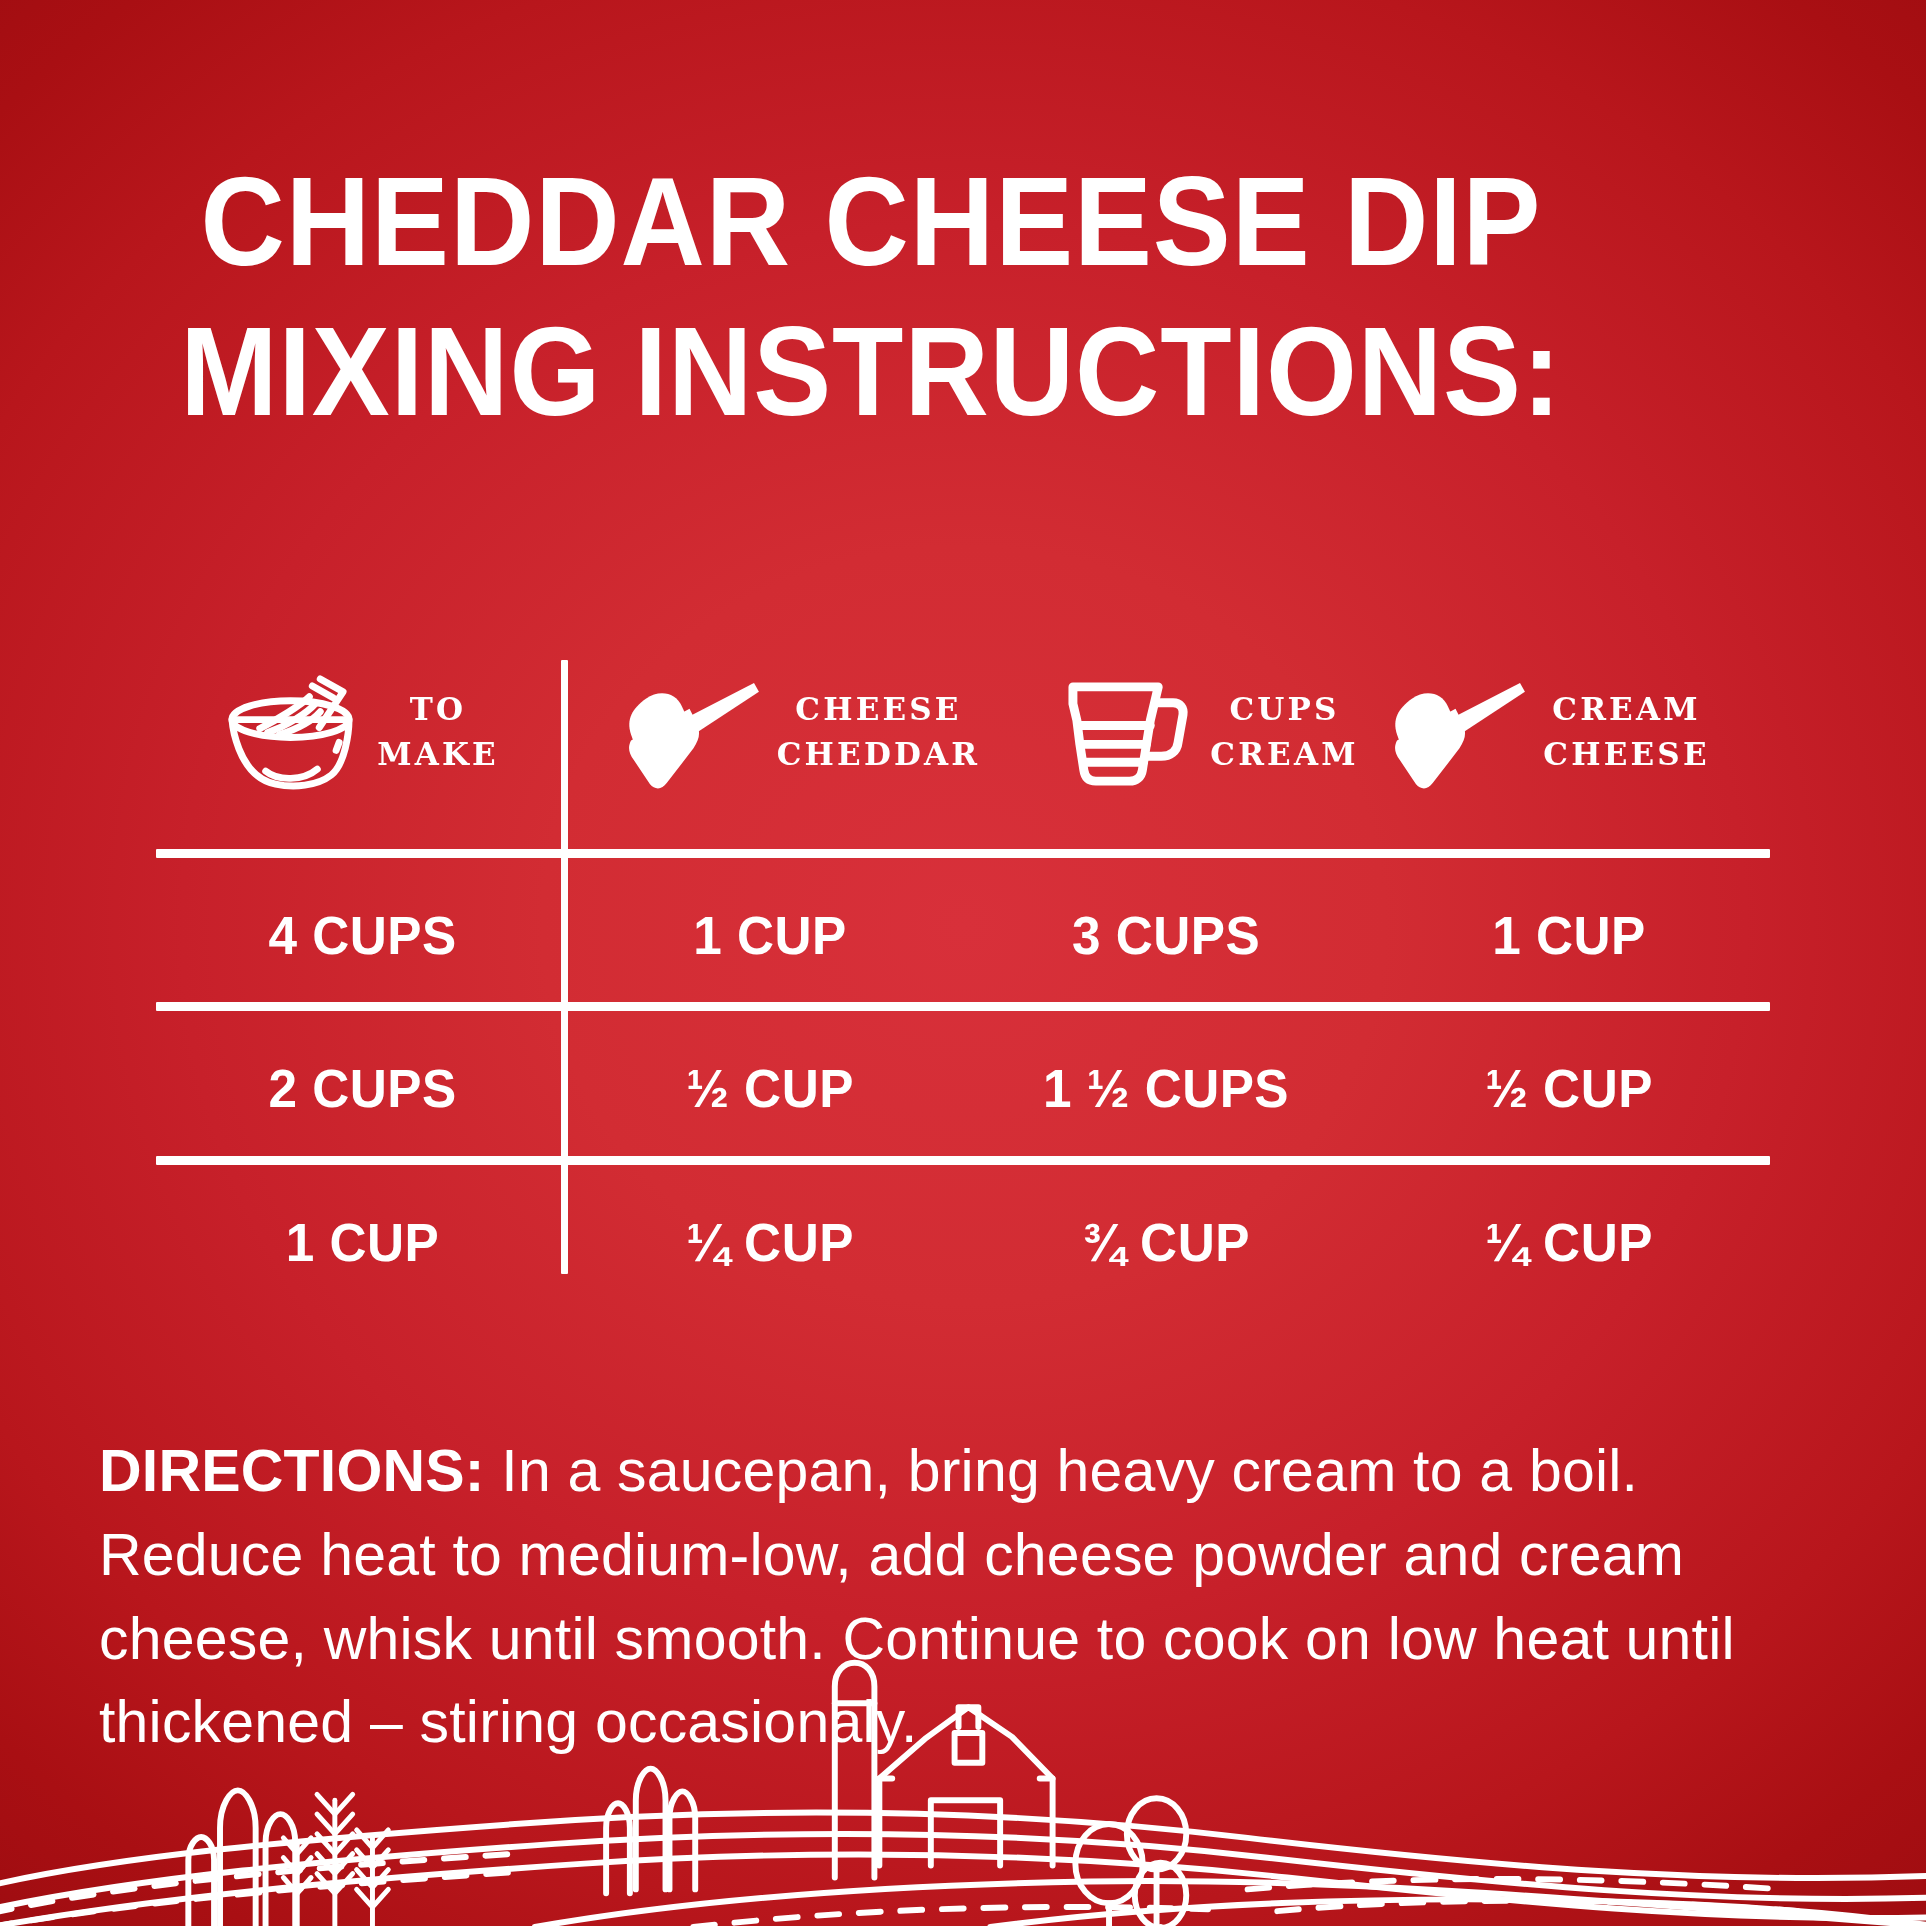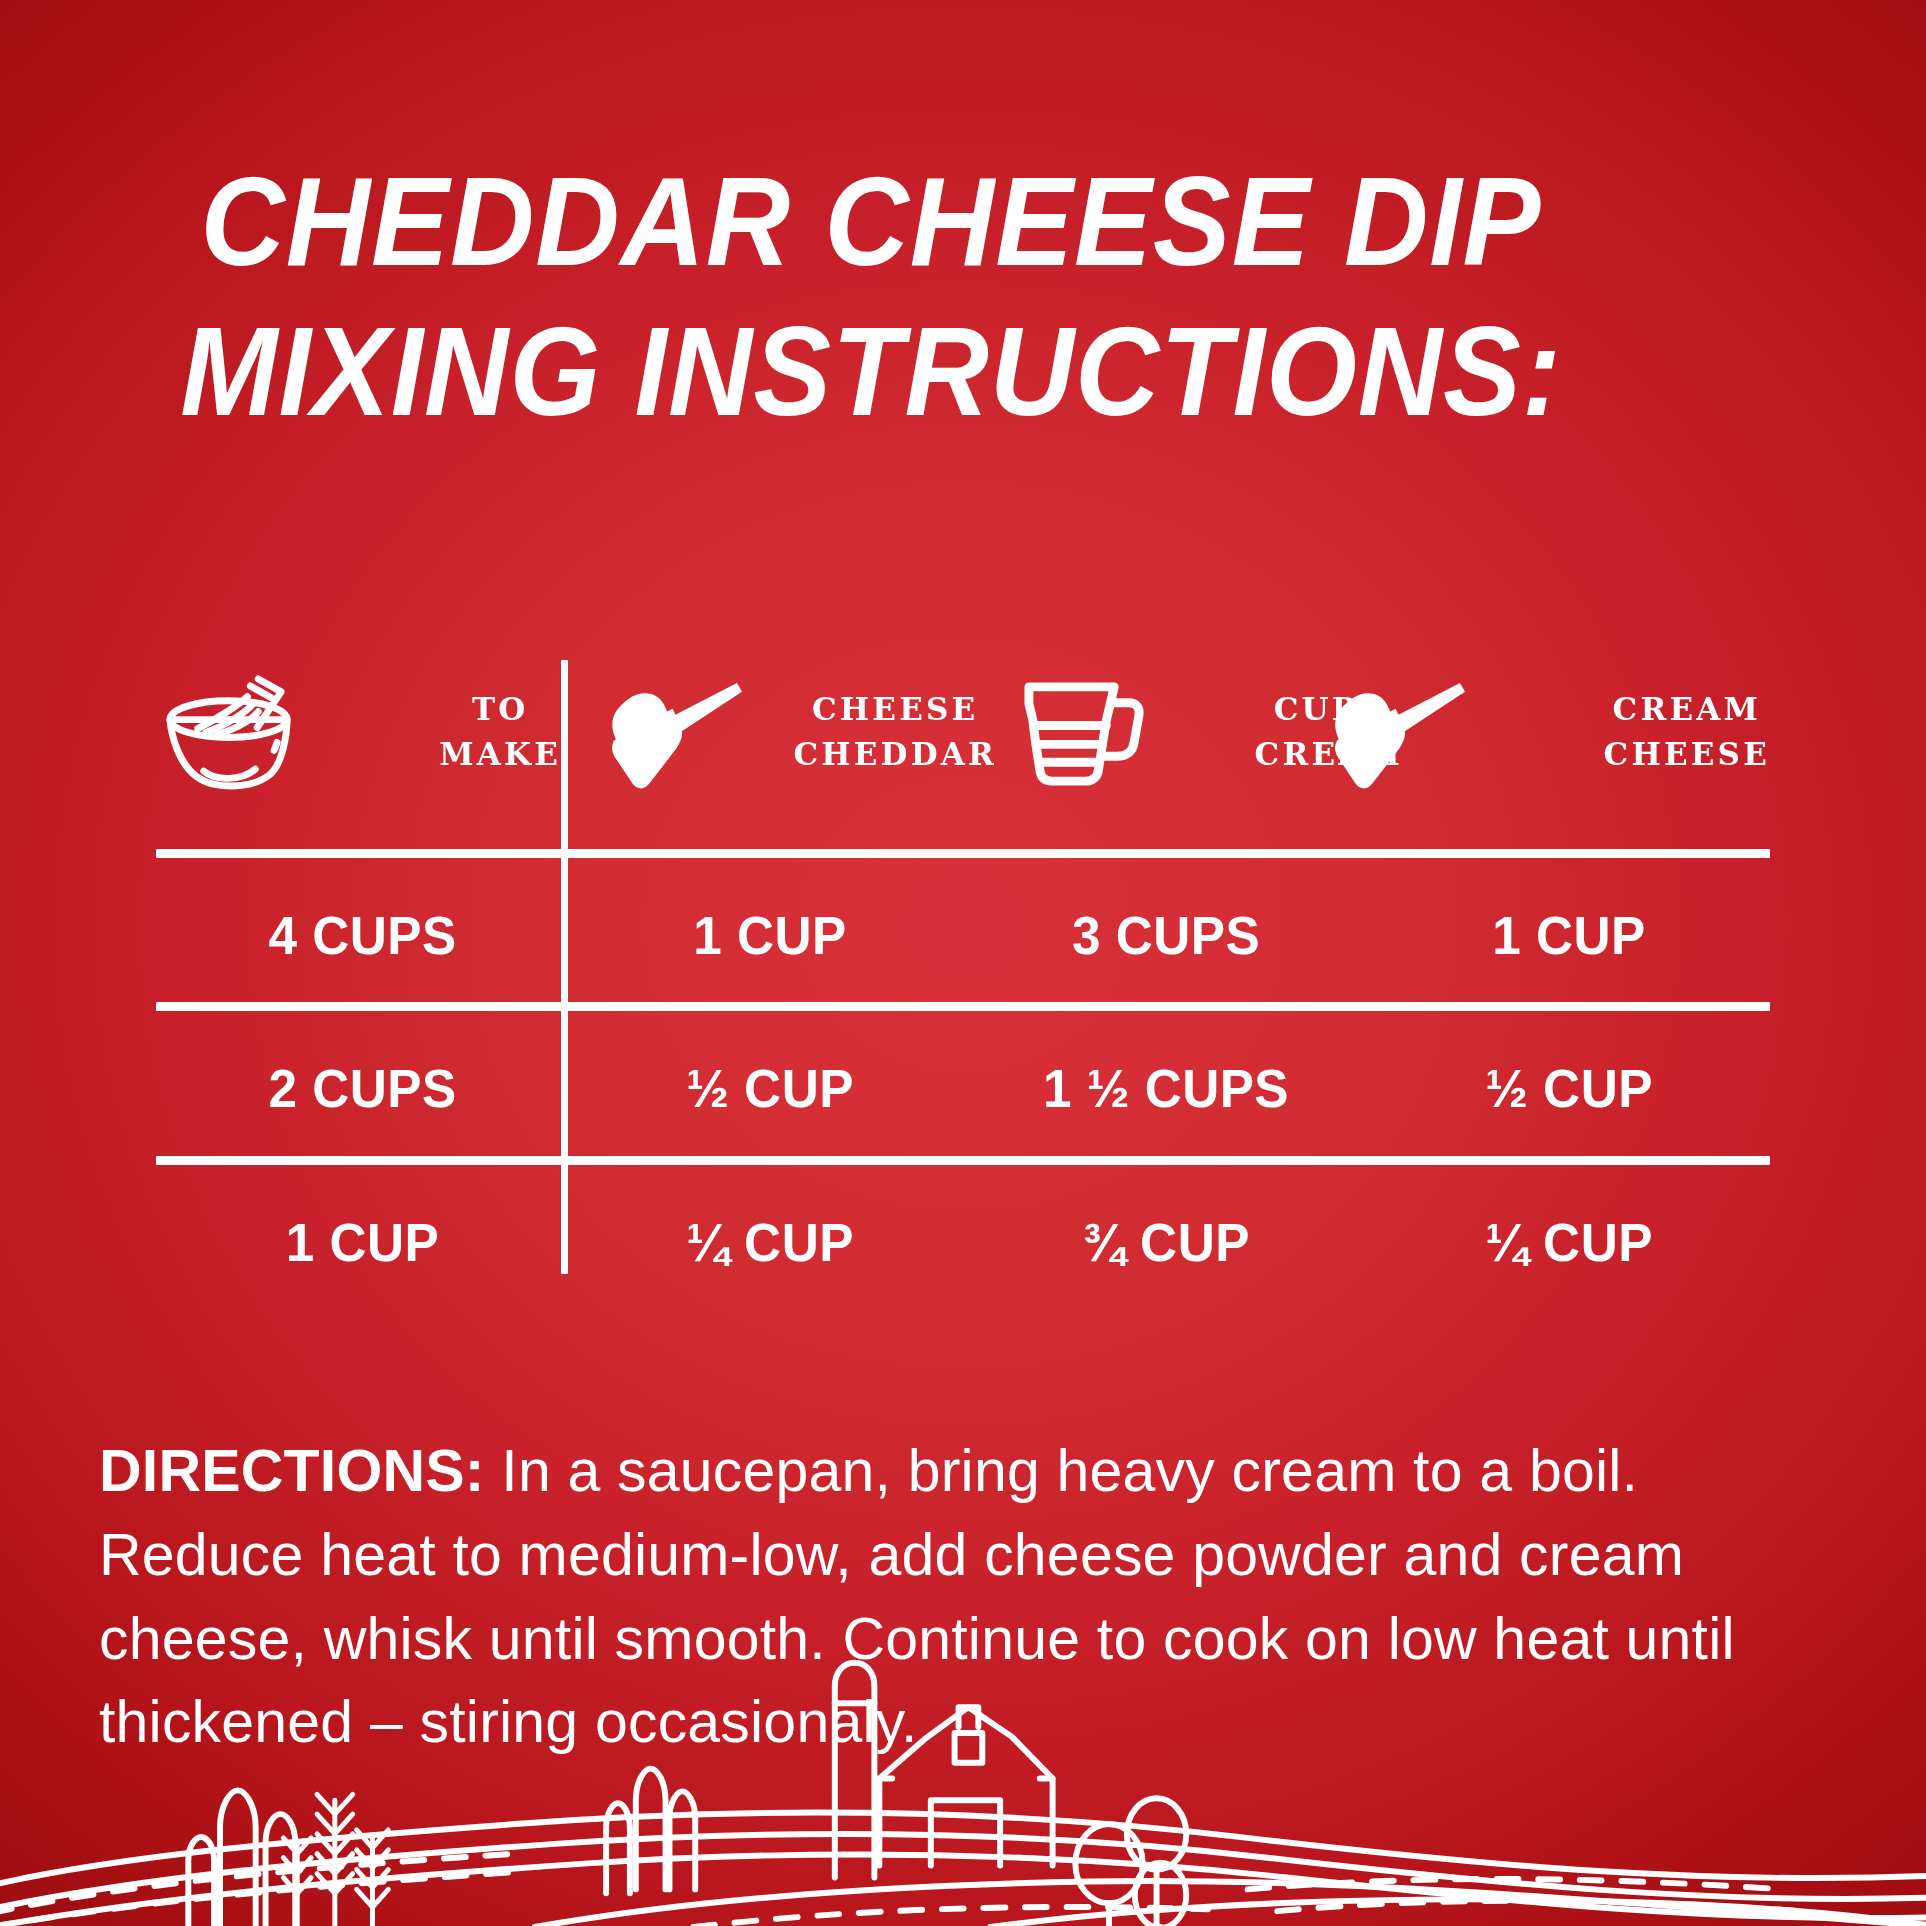--- a/index.html
+++ b/index.html
@@ -25,21 +25,20 @@
     -webkit-font-smoothing: antialiased;
   }
 
   
   .title-block {
     position: absolute;
     top: 147px;
     left: 0;
     width: 1742px;
     text-align: center;
-    font-style: italic;
   }
   .title-line {
     font-family: "Liberation Sans Narrow", "Liberation Sans", sans-serif;
     font-weight: bold;
     font-size: 127px;
     line-height: 1.18;
     letter-spacing: 1px;
     color: #ffffff;
     transform: scaleX(0.92);
     transform-origin: center;
@@ -57,21 +56,21 @@
   .hdr-row {
     position: relative;
     height: 180px;
   }
   .hdr-cell {
     position: absolute;
     top: 0;
     height: 180px;
     display: flex;
     align-items: center;
-    justify-content: space-between;
+    justify-content: center;
   }
   .hdr-icon {
     width: 147px;
     height: 119px;
     flex: 0 0 147px;
     display: flex;
     align-items: center;
     justify-content: center;
   }
   .hdr-icon svg { display: block; }

